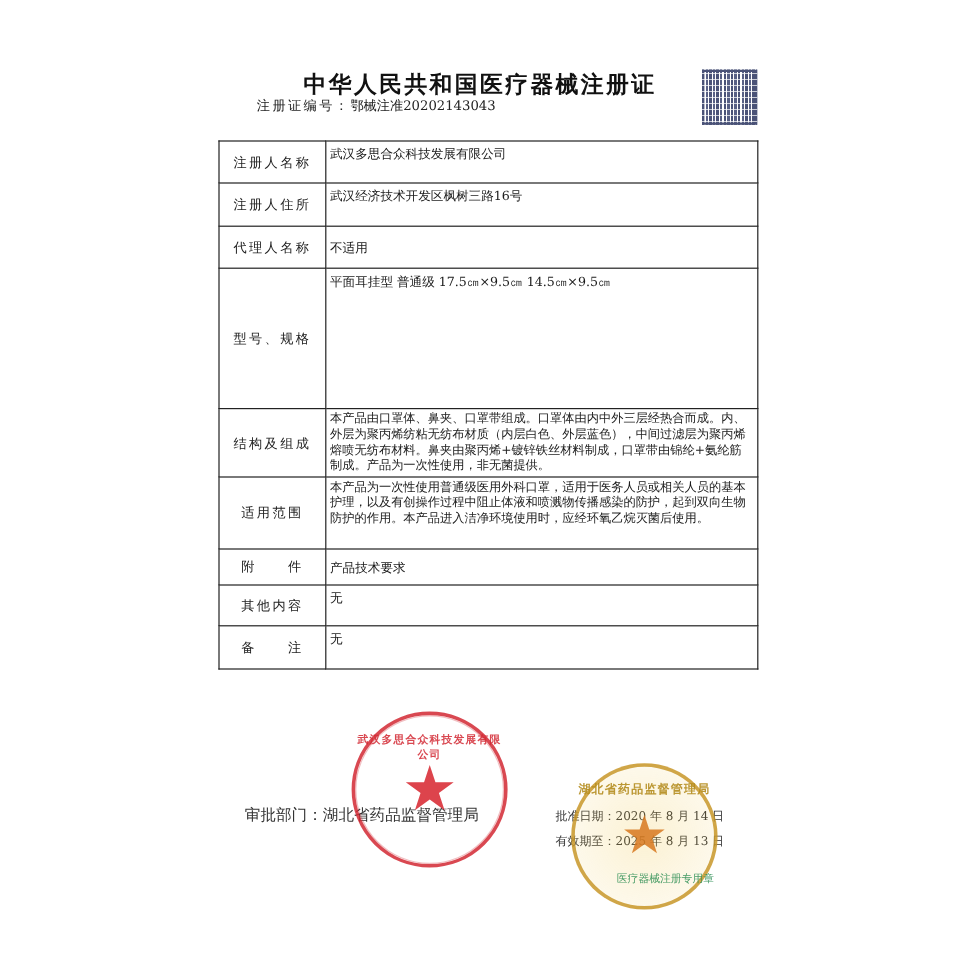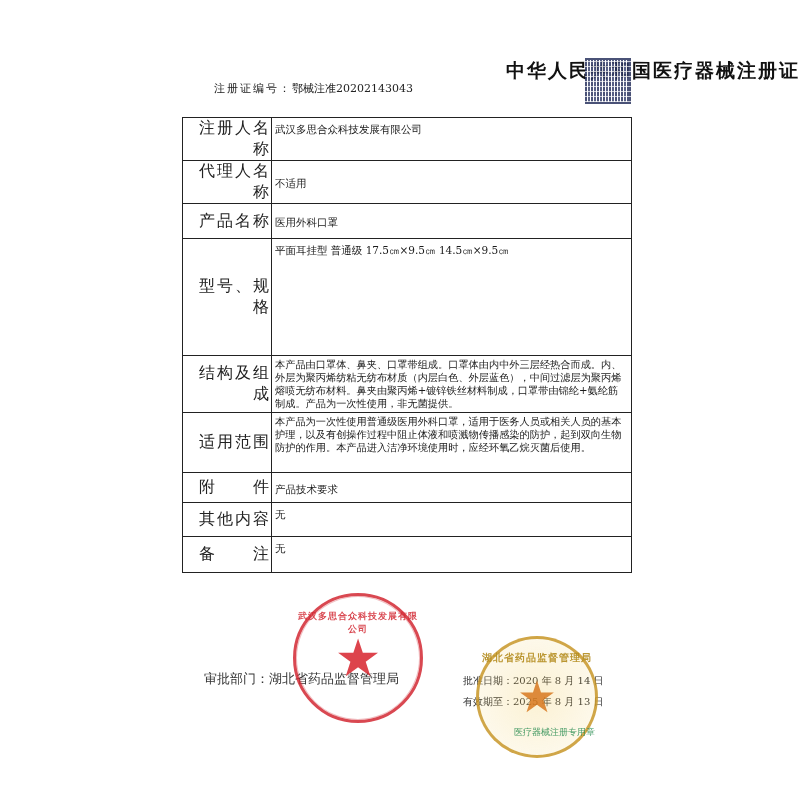--- a/index.html
+++ b/index.html
@@ -1,21 +1,21 @@
 <!DOCTYPE html>
 <html><head>
 <meta charset="utf-8">
 <style>
   html, body { margin: 0; padding: 0; }
   body {
     width: 800px; height: 800px; background: #ffffff; position: relative; overflow: hidden;
     font-family: "DejaVu Serif", "Liberation Serif", serif; color: #1a1a1a;
   }
   .title {
-    position: absolute; left: 0; width: 800px; top: 58px; text-align: right;
+    position: absolute; left: 0; width: 800px; top: 58px; text-align: center;
     font-family: "DejaVu Sans", sans-serif; font-weight: bold; font-size: 19px; letter-spacing: 2px; color: #111;
   }
   .qr {
     position: absolute; left: 585px; top: 58px; width: 46px; height: 46px;
     background:
       repeating-linear-gradient(90deg, #2b3560 0 2px, #ffffff 2px 3px, #3b4570 3px 5px, #ffffff 5px 6px),
       #2b3560;
     box-shadow: inset 0 0 0 2px #2b3560;
     opacity: 0.85;
   }
@@ -26,22 +26,22 @@
   .regno {
     position: absolute; left: 214px; top: 81px; font-size: 11px; color: #222;
   }
   .regno .lbl { letter-spacing: 2px; }
   table.cert {
     position: absolute; left: 182px; top: 117px; width: 450px; border-collapse: collapse;
     font-size: 10.5px;
   }
   table.cert td { border: 1.4px solid #222; padding: 0; vertical-align: top; }
   td.label {
-    width: 88px; text-align: right; vertical-align: middle !important;
-    font-family: Liberation Sans, sans-serif; font-size: 16px; letter-spacing: 2px; color: #222;
+    width: 88px; text-align: center; vertical-align: middle !important;
+    font-family: Liberation Sans, sans-serif; font-size: 11px; letter-spacing: 2px; color: #222;
   }
   td.val { padding: 4px 3px 2px 3px !important; line-height: 14px; }
   td.val.small { font-size: 8.5px; }
   td.val.para { font-size: 10.2px; line-height: 13px; padding: 2px 3px !important; }
   .footer-left {
     position: absolute; left: 204px; top: 670px; font-size: 13px; color: #333;
   }
   .footer-right {
     position: absolute; left: 463px; top: 670px; font-size: 10px; color: #333; line-height: 21px;
   }
@@ -84,27 +84,27 @@
 <div class="regno">
   <span class="lbl">注册证编号：</span><span>鄂械注准20202143043</span>
 </div>
 
 <table class="cert">
   <tbody>
       <tr style="height:35px">
     <td class="label">注册人名称</td>
     <td class="val">武汉多思合众科技发展有限公司</td>
   </tr>
+  <tr style="height:36px">
+    <td class="label">注册人住所</td>
+    <td class="val">武汉经济技术开发区枫树三路16号</td>
+  </tr>
   <tr style="height:35px">
     <td class="label">代理人名称</td>
     <td class="val" style="vertical-align:middle">不适用</td>
-  </tr>
-  <tr style="height:35px">
-    <td class="label">产品名称</td>
-    <td class="val" style="vertical-align:middle">医用外科口罩</td>
   </tr>
   <tr style="height:117px">
     <td class="label">型号、规格</td>
     <td class="val">平面耳挂型 普通级 17.5㎝×9.5㎝ 14.5㎝×9.5㎝</td>
   </tr>
   <tr style="height:56px">
     <td class="label">结构及组成</td>
     <td class="val para">本产品由口罩体、鼻夹、口罩带组成。口罩体由内中外三层经热合而成。内、外层为聚丙烯纺粘无纺布材质（内层白色、外层蓝色），中间过滤层为聚丙烯熔喷无纺布材料。鼻夹由聚丙烯+镀锌铁丝材料制成，口罩带由锦纶+氨纶筋制成。产品为一次性使用，非无菌提供。</td>
   </tr>
   <tr style="height:60px">

